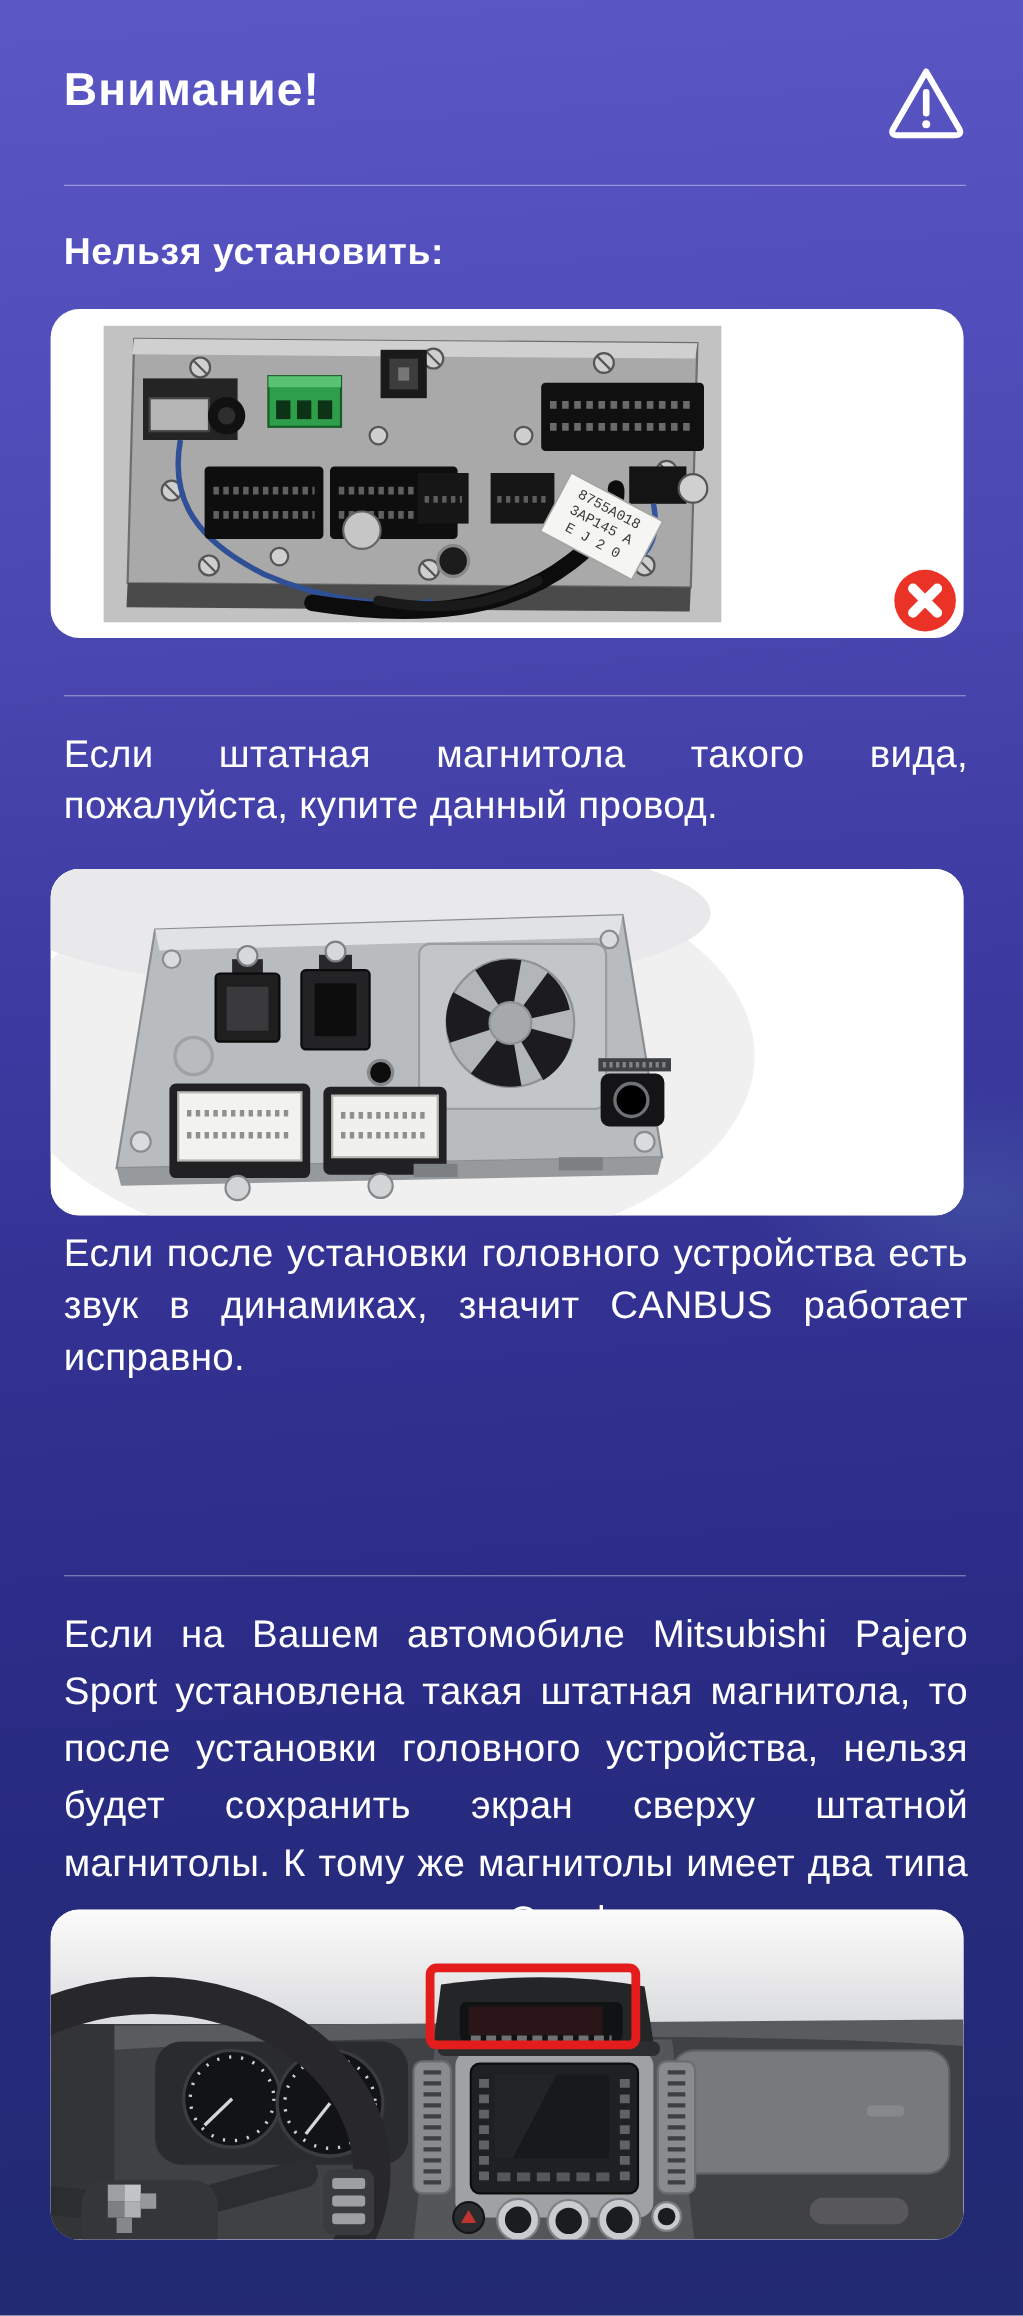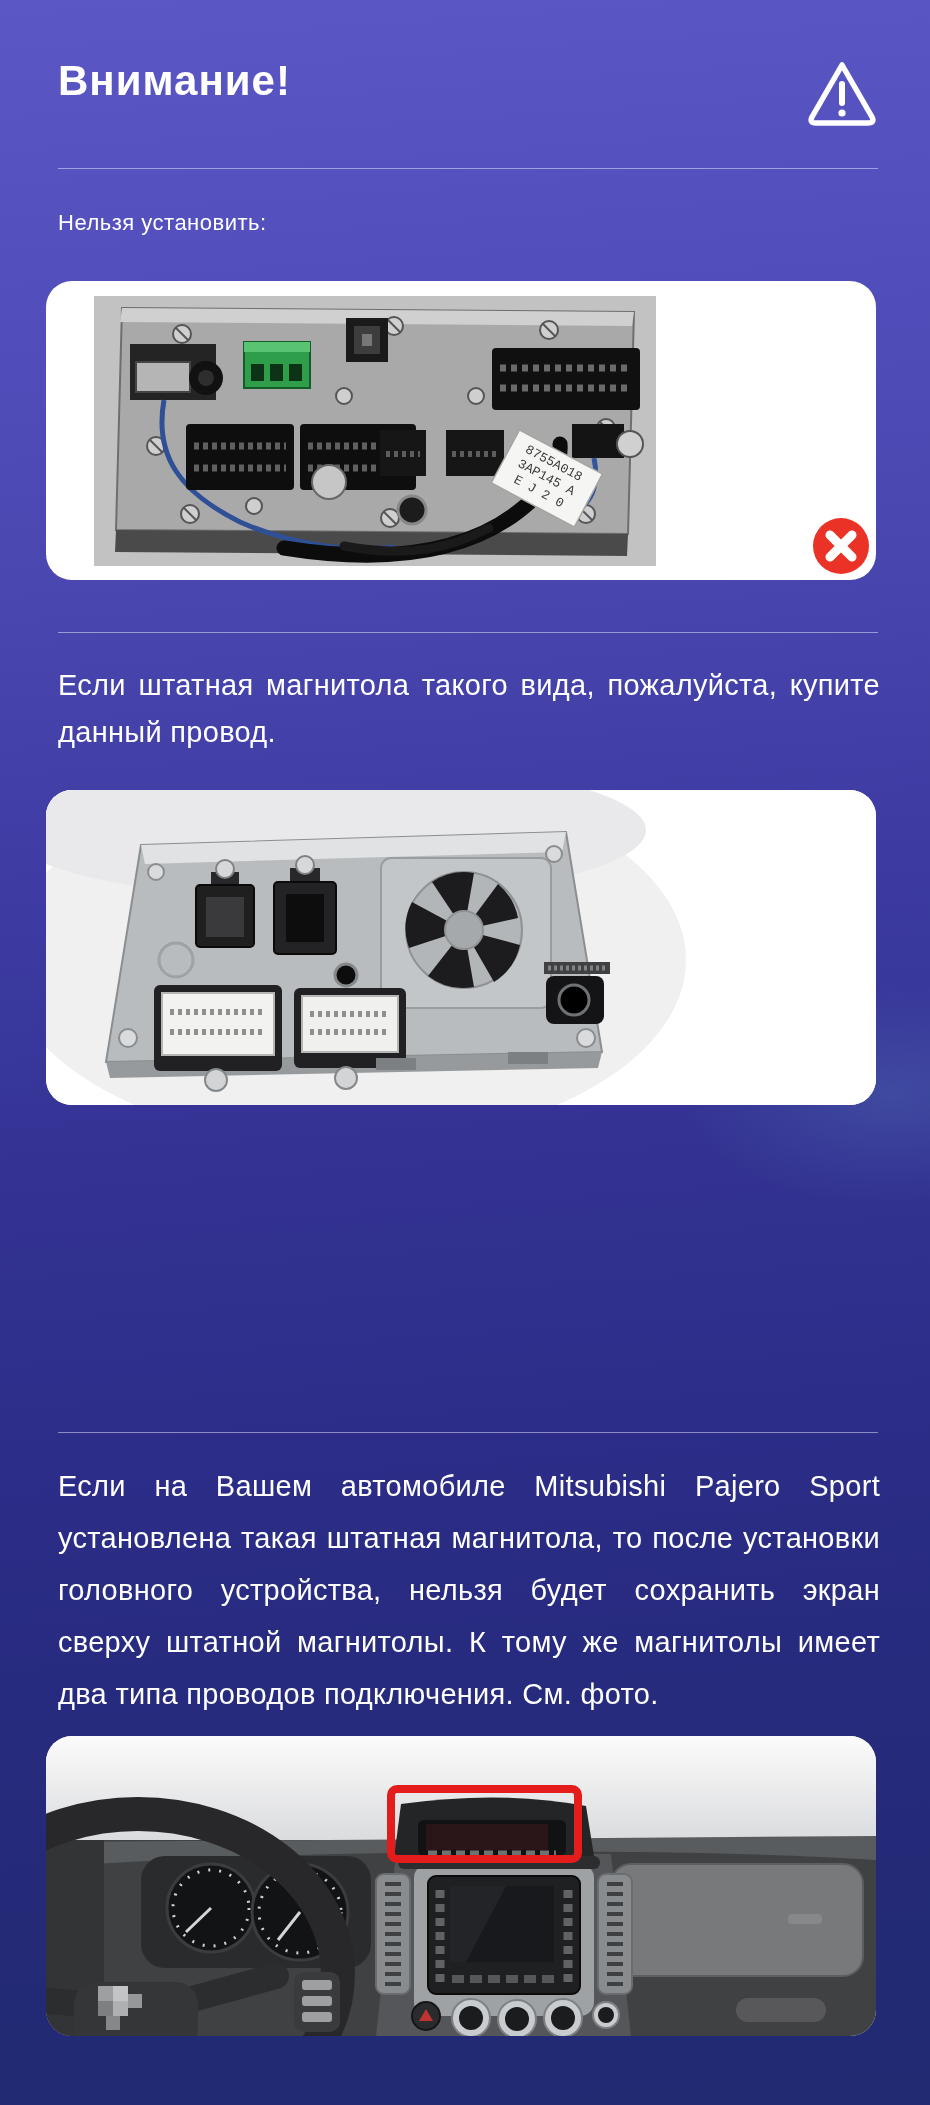--- a/index.html
+++ b/index.html
@@ -10,30 +10,30 @@
       radial-gradient(ellipse 300px 160px at 96% 52%, rgba(130,210,230,0.14), transparent 70%),
       linear-gradient(176deg,#5b58c6 0%,#524fbd 14%,#4a47b0 27%,#3e3ca3 41%,#343394 54%,#2d2d8a 66%,#272b7f 78%,#242a77 88%,#222a72 100%);
   }
   .abs{position:absolute;}
   .title{
     left:58px;top:56px;font-size:42px;font-weight:700;letter-spacing:1px;line-height:1.2;
   }
   .warn-icon{left:804px;top:58px;width:76px;height:72px;}
   .divider{left:58px;width:820px;height:1px;background:rgba(255,255,255,0.45);}
   .d1{top:168px;} .d2{top:632px;} .d3{top:1432px;}
-  .section-label{left:58px;top:210px;font-size:22px;letter-spacing:.5px;}
+  .section-label{left:58px;top:210px;font-size:34px;letter-spacing:.5px;font-weight:bold;}
   .card{left:46px;width:830px;background:#fff;border-radius:26px;overflow:hidden;}
   .card1{top:281px;height:299px;}
   .card2{top:790px;height:315px;}
   .card3{top:1736px;height:300px;}
   .photo1{position:absolute;left:48px;top:15px;width:562px;height:270px;}
   .fill-photo{position:absolute;left:0;top:0;width:100%;height:100%;}
   .badge-x{position:absolute;right:6px;bottom:5px;width:58px;height:58px;}
   .para{
-    position:absolute;left:58px;width:822px;font-size:29px;line-height:47px;
+    position:absolute;left:58px;width:822px;font-size:35px;line-height:47px;
     text-align:justify;letter-spacing:.3px;
   }
   .para p{margin:0;}
   .para-buy{top:662px;}
   .para-canbus{top:1116px;}
   .para-pajero{top:1460px;line-height:52px;}
   .red-frame{
     position:absolute;left:341px;top:49px;width:195px;height:78px;
     border:8px solid #e51c1c;border-radius:10px;box-sizing:border-box;
   }
@@ -198,20 +198,21 @@
     <line x1="502" y1="178" x2="560" y2="178" stroke="#808386" stroke-width="5" stroke-dasharray="3 3"></line>
     <rect x="500" y="186" width="58" height="48" rx="8" fill="#141416"></rect>
     <circle cx="528" cy="210" r="15" fill="#000" stroke="#6f7274" stroke-width="3"></circle>
 
     <rect x="330" y="268" width="40" height="12" fill="#7d8082"></rect>
     <rect x="462" y="262" width="40" height="12" fill="#7d8082"></rect>
   </svg>
 </div>
 
 <div class="abs para para-canbus">
+  <p>Если после установки головного устройства есть звук в динамиках, значит CANBUS работает исправно.</p>
 </div>
 
 <div class="abs divider d3"></div>
 
 <div class="abs para para-pajero">Если на Вашем автомобиле Mitsubishi Pajero Sport установлена такая штатная магнитола, то после установки головного устройства, нельзя будет сохранить экран сверху штатной магнитолы. К тому же магнитолы имеет два типа проводов подключения. См. фото.</div>
 
 <div class="abs card card3">
   <svg class="fill-photo" viewBox="0 0 830 300" aria-hidden="true">
     <defs>
       <linearGradient id="wsh" x1="0" y1="0" x2="0" y2="1">

